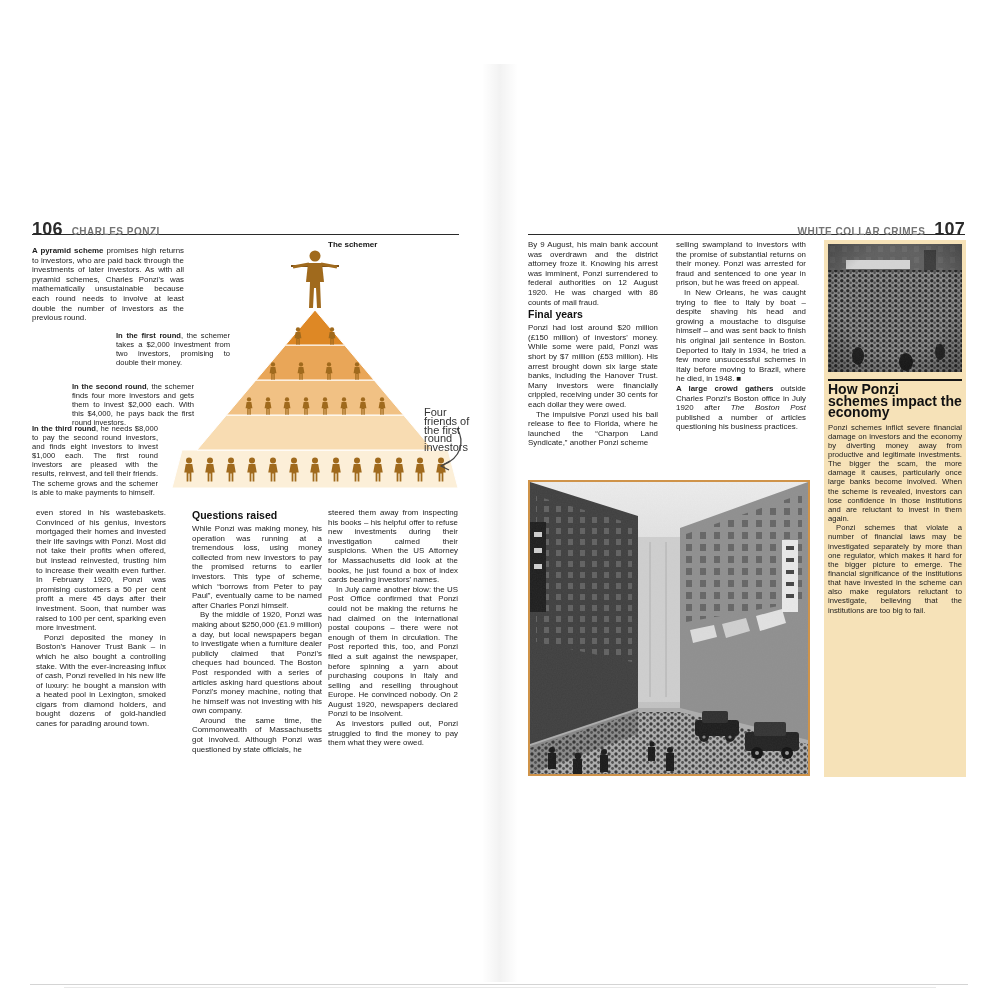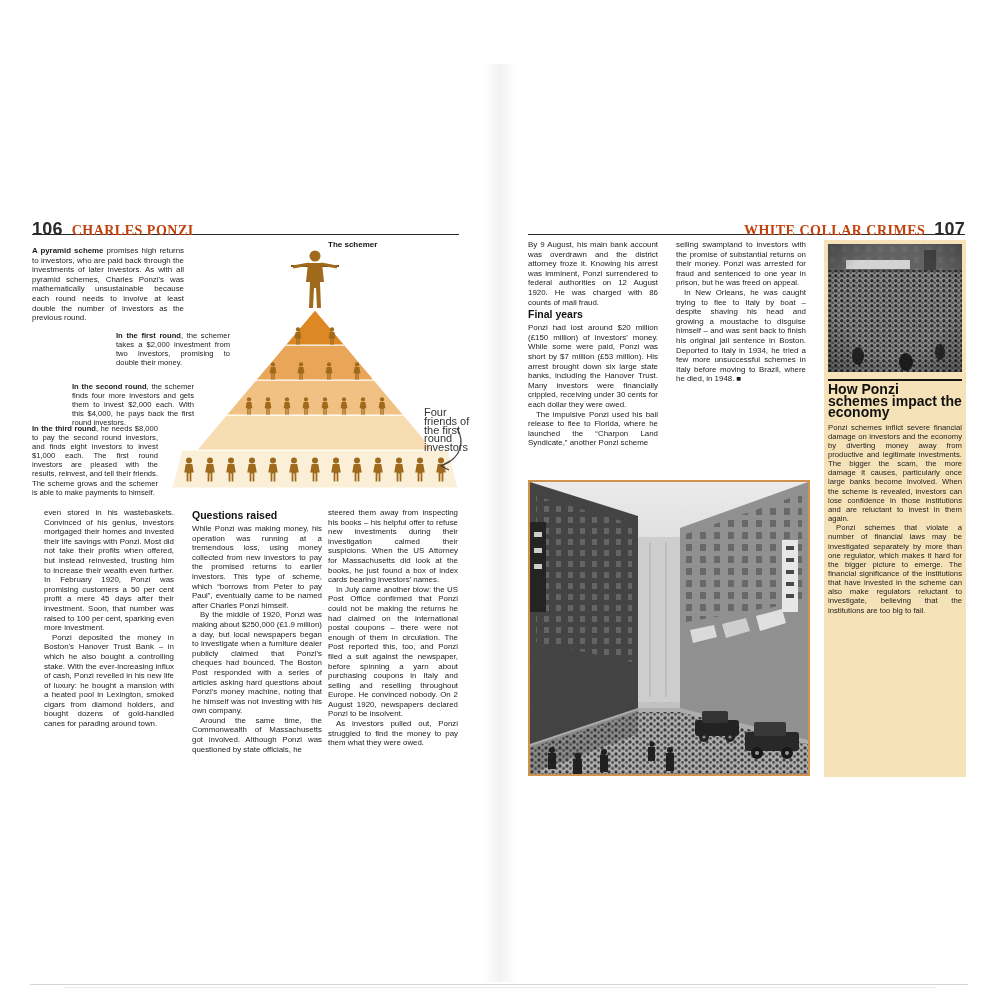--- a/index.html
+++ b/index.html
@@ -4,31 +4,31 @@
 <style>
   html,body{margin:0;padding:0;background:#ffffff;}
   body{width:1000px;height:1000px;overflow:hidden;}
   .spread{position:relative;width:1000px;height:1000px;font-family:"Liberation Sans",sans-serif;color:#1c1c1c;background:#fff;}
 
   
   .header{position:absolute;top:219px;height:15px;border-bottom:1.2px solid #2a2a2a;font-weight:bold;}
   .header-left{left:32px;width:427px;}
   .header-right{left:528px;width:437px;text-align:right;}
   .pagenum{color:#2b2b2b;font-size:18px;letter-spacing:.2px;}
-  .section-title{color:#c2410c;font-size:14px;letter-spacing:.5px;font-family:Liberation Serif, serif;}
+  .section-title{color:#737373;font-size:10px;letter-spacing:.5px;}
   .header-left .section-title{margin-left:9px;}
   .header-right .pagenum{margin-left:9px;}
 
   
   .body-text p{margin:0;font-size:7.9px;line-height:9.6px;text-align:justify;}
   .indent{text-indent:8px;}
   .b{font-weight:bold;}
   .it{font-style:italic;}
   .col{position:absolute;overflow:hidden;}
-  #lcol1{left:44px;top:508px;width:130px;height:284px;}
+  #lcol1{left:36px;top:508px;width:130px;height:284px;}
   #lcol2{left:192px;top:508px;width:130px;height:284px;}
   #lcol3{left:328px;top:508px;width:130px;height:284px;}
   #rcol1{left:528px;top:240px;width:130px;height:238px;}
   #rcol2{left:676px;top:240px;width:130px;height:238px;}
   .col-heading{font-size:10.5px;line-height:12px;font-weight:bold;margin:1px 0 3px;color:#111;}
 
   
   .intro{position:absolute;left:32px;top:246px;width:152px;}
   .intro p{margin:0;font-size:7.9px;line-height:9.6px;text-align:justify;}
   .diagram-label{position:absolute;font-size:7.6px;line-height:9.1px;text-align:justify;}
@@ -283,20 +283,23 @@
 
   <div class="col body-text" id="rcol1">
     <p>By 9 August, his main bank account was overdrawn and the district attorney froze it. Knowing his arrest was imminent, Ponzi surrendered to federal authorities on 12 August 1920. He was charged with 86 counts of mail fraud.</p>
     <div class="col-heading">Final years</div>
     <p>Ponzi had lost around $20 million (£150 million) of investors' money. While some were paid, Ponzi was short by $7 million (£53 million). His arrest brought down six large state banks, including the Hanover Trust. Many investors were financially crippled, receiving under 30 cents for each dollar they were owed.</p>
     <p class="indent">The impulsive Ponzi used his bail release to flee to Florida, where he launched the “Charpon Land Syndicate,” another Ponzi scheme</p>
   </div>
   <div class="col body-text" id="rcol2">
     <p>selling swampland to investors with the promise of substantial returns on their money. Ponzi was arrested for fraud and sentenced to one year in prison, but he was freed on appeal.</p>
     <p class="indent">In New Orleans, he was caught trying to flee to Italy by boat – despite shaving his head and growing a moustache to disguise himself – and was sent back to finish his original jail sentence in Boston. Deported to Italy in 1934, he tried a few more unsuccessful schemes in Italy before moving to Brazil, where he died, in 1948. ■</p>
+    <p class="caption">
+      <span class="b">A large crowd gathers</span><span> outside Charles Ponzi's Boston office in July 1920 after </span><span class="it">The Boston Post</span><span> published a number of articles questioning his business practices.</span>
+    </p>
   </div>
 
   <div class="sidebar">
     <svg class="photo-frame" viewBox="0 0 134 128" preserveAspectRatio="none">
       <rect width="134" height="128" fill="#8e8e8e"></rect>
       <rect width="134" height="28" fill="#5f5f5f"></rect>
       <rect width="134" height="28" fill="url(#winL)" opacity="0.55"></rect>
       <rect x="18" y="16" width="64" height="9" fill="#d5d5d5"></rect>
       <rect x="96" y="6" width="12" height="20" fill="#3c3c3c"></rect>
       <rect y="26" width="134" height="102" fill="url(#crowdDots2)"></rect>

